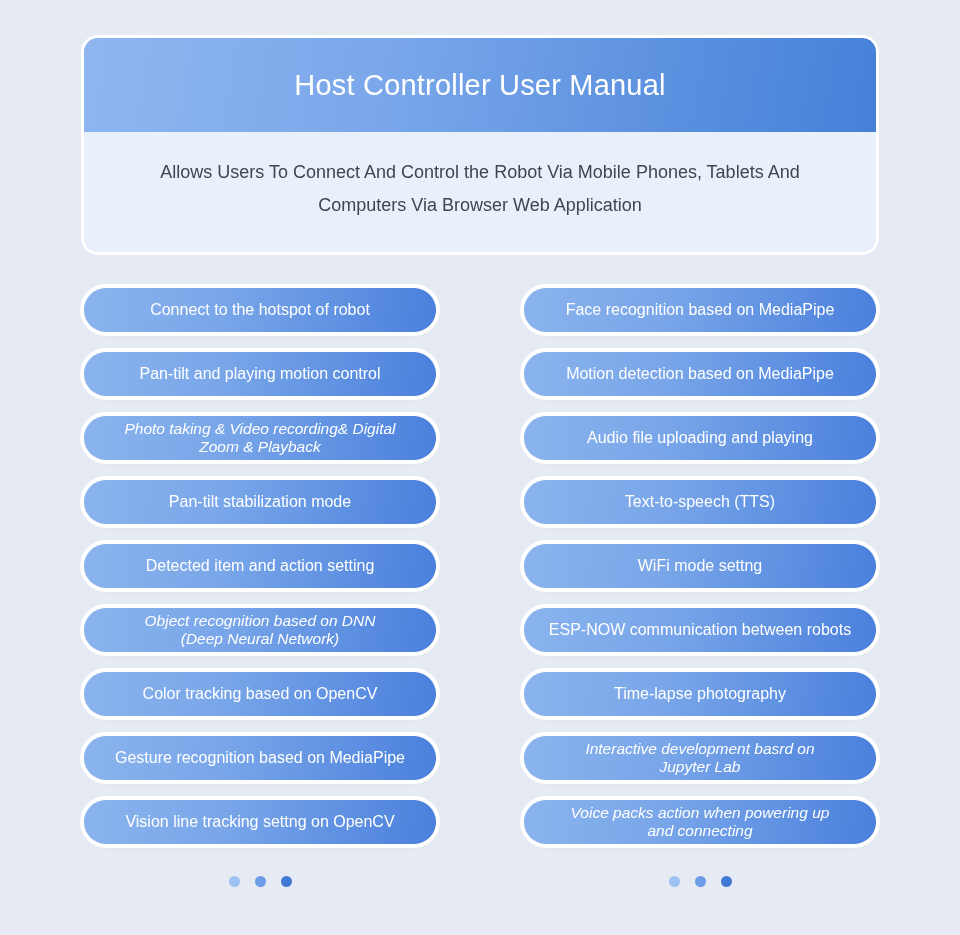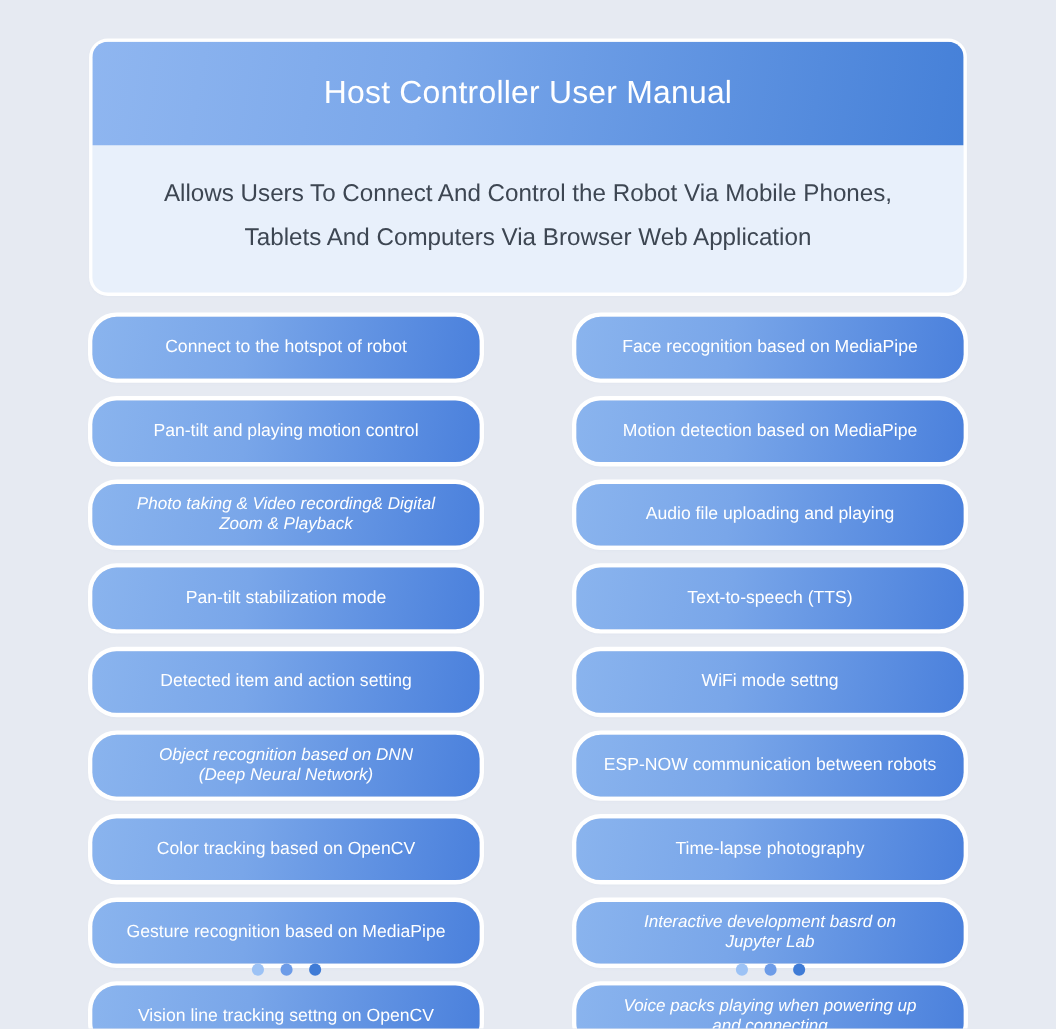--- a/index.html
+++ b/index.html
@@ -47,21 +47,21 @@
     font-size: 29px;
     font-weight: normal;
     letter-spacing: 0.2px;
     text-align: center;
   }
 
   .header-sub {
     padding: 24px 52px 30px 52px;
     text-align: center;
     color: #3d4652;
-    font-size: 22px;
+    font-size: 18px;
     line-height: 1.82;
   }
 
   
   .columns {
     position: absolute;
     left: 84px;
     top: 288px;
     width: 792px;
     display: flex;
@@ -70,21 +70,21 @@
 
   .column {
     width: 352px;
     display: flex;
     flex-direction: column;
     gap: 20px;
   }
 
   .pill {
     position: relative;
-    height: 56px;
+    height: 44px;
     border-radius: 22px;
     background: linear-gradient(100deg, #8ab4ee 0%, #79a6e9 40%, #4a80dc 100%);
     box-shadow: 0 0 0 4px #ffffff, 0 2px 5px rgba(125,145,180,0.20);
     display: flex;
     align-items: center;
     justify-content: center;
     box-sizing: border-box;
     padding: 0 16px;
   }
 
@@ -192,21 +192,21 @@
           <span class="pill-label">ESP-NOW communication between robots</span>
         </div>
         <div class="pill">
           <span class="pill-label">Time-lapse photography</span>
         </div>
         <div class="pill two-line">
           <span class="pill-label">Interactive development basrd on
 Jupyter Lab</span>
         </div>
         <div class="pill two-line">
-          <span class="pill-label">Voice packs playing when powering up
+          <span class="pill-label">Voice packs action when powering up
 and connecting</span>
         </div>
       </div>
   </div>
 
   <div class="dots-row">
     <div class="dots" id="left-dots">
         <span class="dot" style="background: rgb(156, 194, 245);"></span>
         <span class="dot" style="background: rgb(109, 156, 232);"></span>
         <span class="dot" style="background: rgb(63, 123, 214);"></span>

